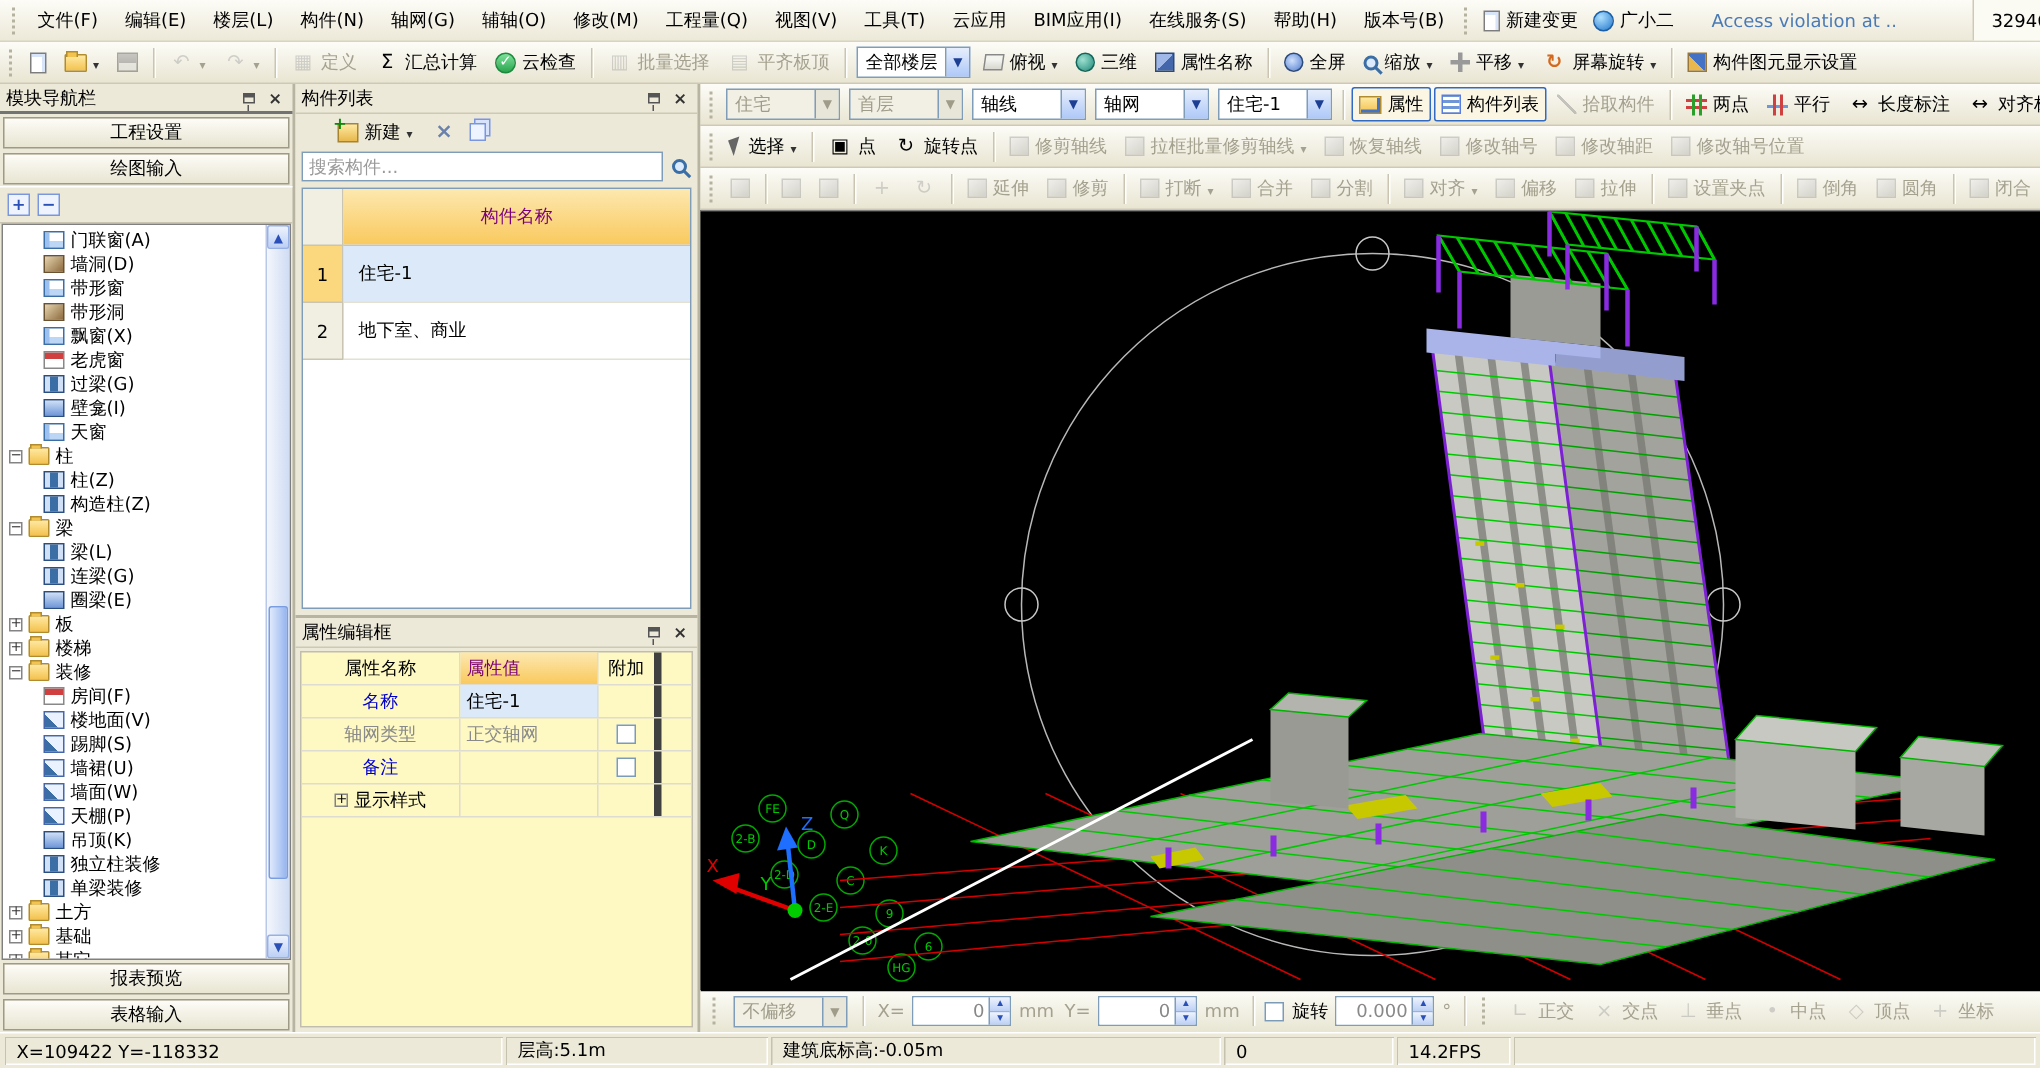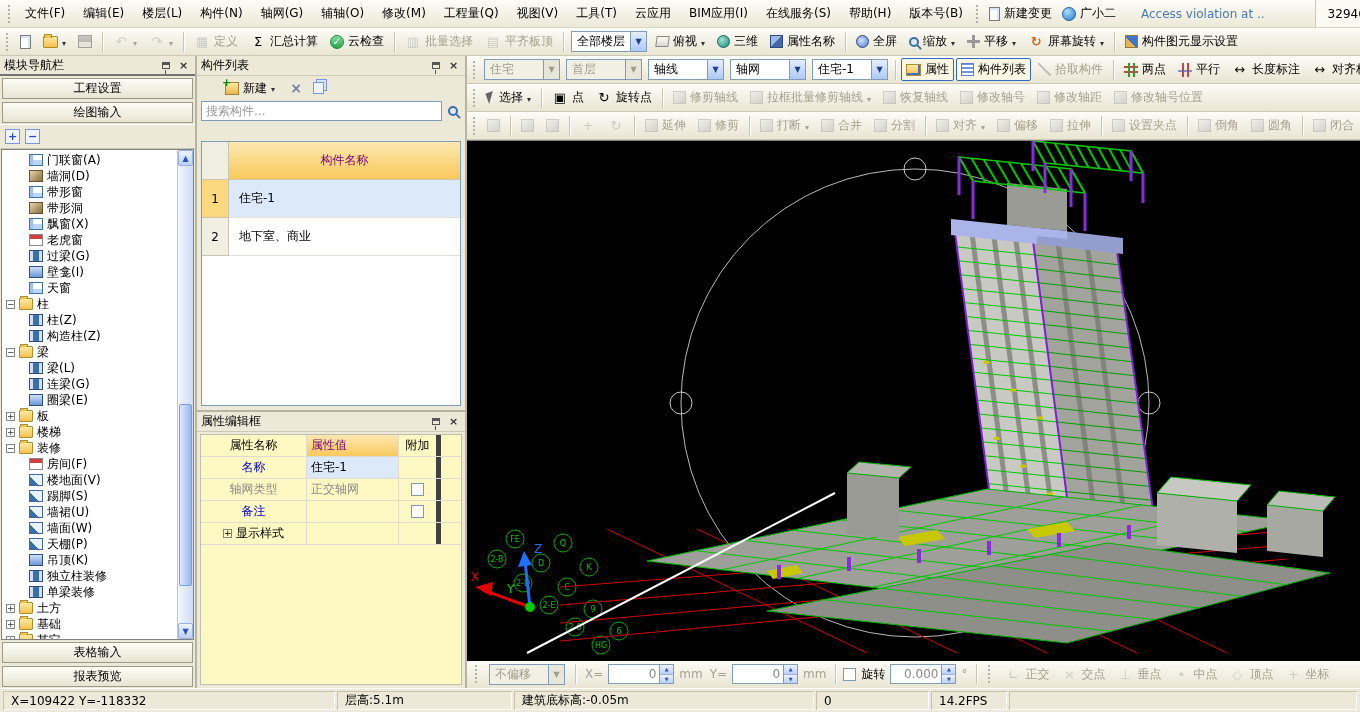--- a/index.html
+++ b/index.html
@@ -87,21 +87,21 @@
 .vscroll{width:16px;flex:none;background:linear-gradient(90deg,#f3f6fd,#cfdcf3);border-left:1px solid #b9c8e8;display:flex;flex-direction:column}
 .sbtn{height:16px;flex:none;background:linear-gradient(#eef3fd,#bcd0f5);border:1px solid #98b1e4;border-radius:2px;color:#2a50b8;font-size:8px;display:flex;align-items:center;justify-content:center}
 .strack{flex:1;position:relative}
 .sthumb{position:absolute;left:1px;right:1px;top:52%;height:40%;background:linear-gradient(90deg,#dfe9fc,#96b6ef);border:1px solid #7a9ce0;border-radius:2px}
 
 .midcol{width:270px;flex:none;background:#ece9d8;border-right:2px solid #b8b4a2;display:flex;flex-direction:column}
 .panel-cl{height:356px;flex:none;display:flex;flex-direction:column;border-bottom:2px solid #b8b4a2}
 .panel-pe{flex:1;display:flex;flex-direction:column;min-height:0}
 .midcol .paneltitle{border-bottom:1px solid #cdc9b6}
 .cl-toolbar{height:24px;flex:none;display:flex;align-items:center;padding:0 22px;gap:7px}
-.searchrow{display:flex;align-items:center;margin:1px 4px 20px;gap:3px;flex:none}
+.searchrow{display:flex;align-items:center;margin:1px 4px 4px;gap:3px;flex:none}
 .searchrow input{flex:1;height:20px;border:1px solid #7f9db9;padding:0 4px;font-size:12px;color:#555;background:#fff;font-family:inherit}
 .searchrow input::placeholder{color:#9a9a9a}
 .cltable{flex:1;margin:0 4px 4px;border:1px solid #7f9db9;background:#fff;min-height:0;display:flex;flex-direction:column}
 .cl-hrow,.cl-row{display:flex;height:38px;flex:none}
 .cl-num{width:27px;flex:none;border-right:1px solid #c9c5b2;border-bottom:1px solid #c9c5b2;display:flex;align-items:center;justify-content:center;background:#f1efe2}
 .cl-hname{flex:1;background:linear-gradient(#fde8b0,#f9c95d);color:#7a0079;display:flex;align-items:center;justify-content:center;border-bottom:1px solid #c9c5b2}
 .cl-name{flex:1;display:flex;align-items:center;padding-left:10px;border-bottom:1px solid #e4e1d2}
 .cl-row.selected .cl-name{background:#dce9f9}
 .cl-row.selected .cl-num{background:#fbd87e}
 
@@ -415,22 +415,22 @@
             </div>
           </div>
         <div class="vscroll">
           <span class="sbtn">▲</span>
           <span class="strack">
               <span class="sthumb"></span>
             </span>
           <span class="sbtn">▼</span>
         </div>
       </div>
+      <div class="navbtn">报表预览</div>
       <div class="navbtn">表格输入</div>
-      <div class="navbtn">报表预览</div>
     </div>
 
     <div class="midcol">
       <div class="panel-cl">
         <div class="paneltitle">
           <span class="pt-label">构件列表</span>
           <span class="pt-btn">
               <span class="pin"></span>
             </span>
           <span class="pt-btn close-g"></span>

